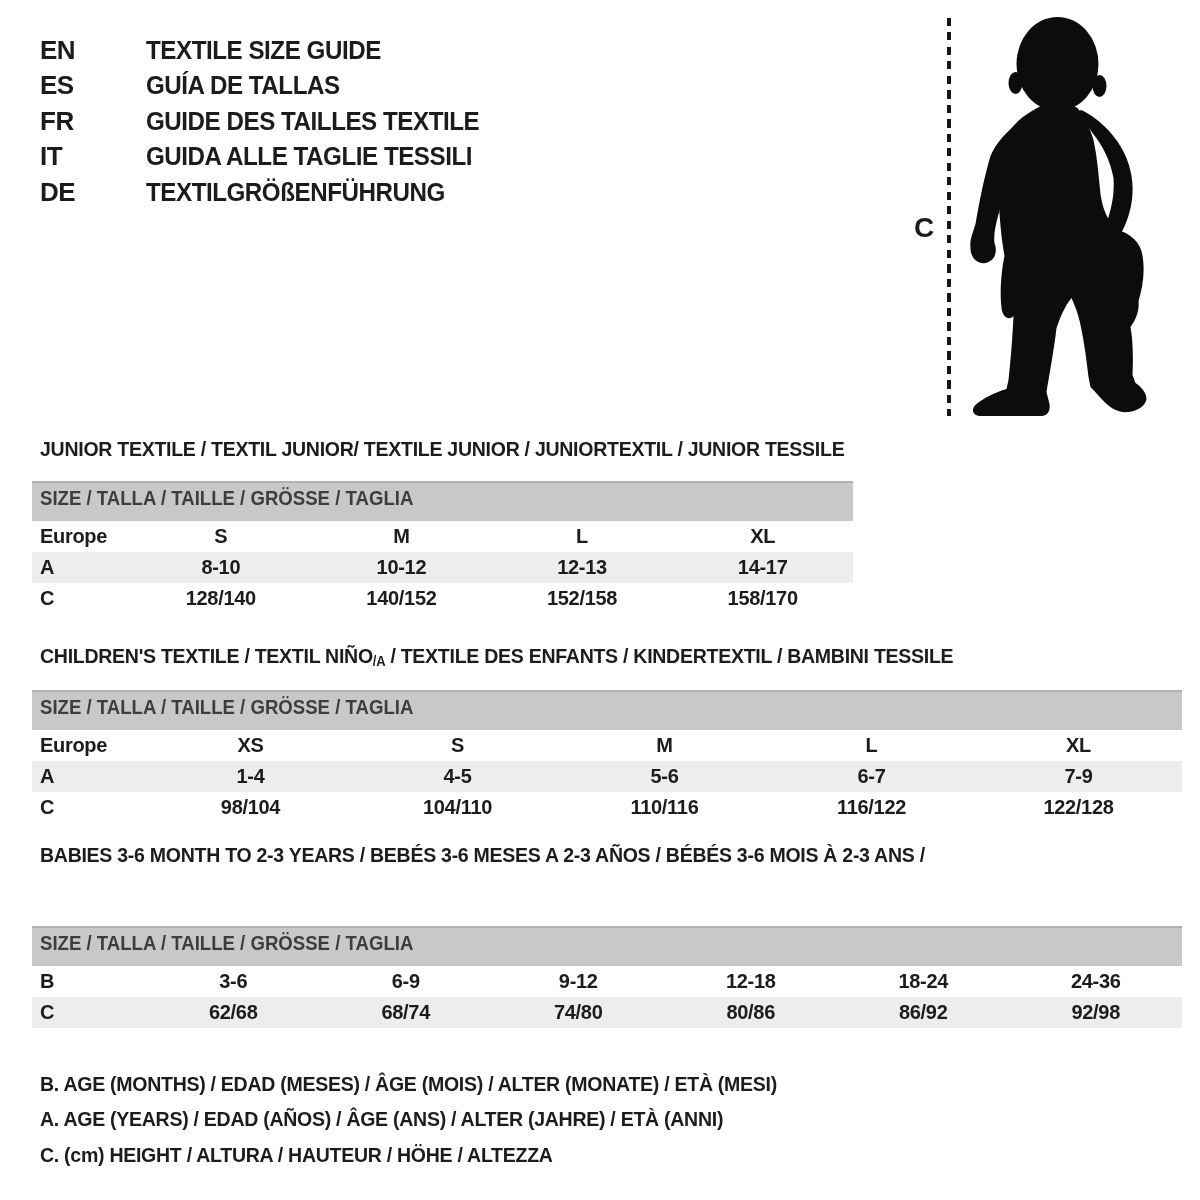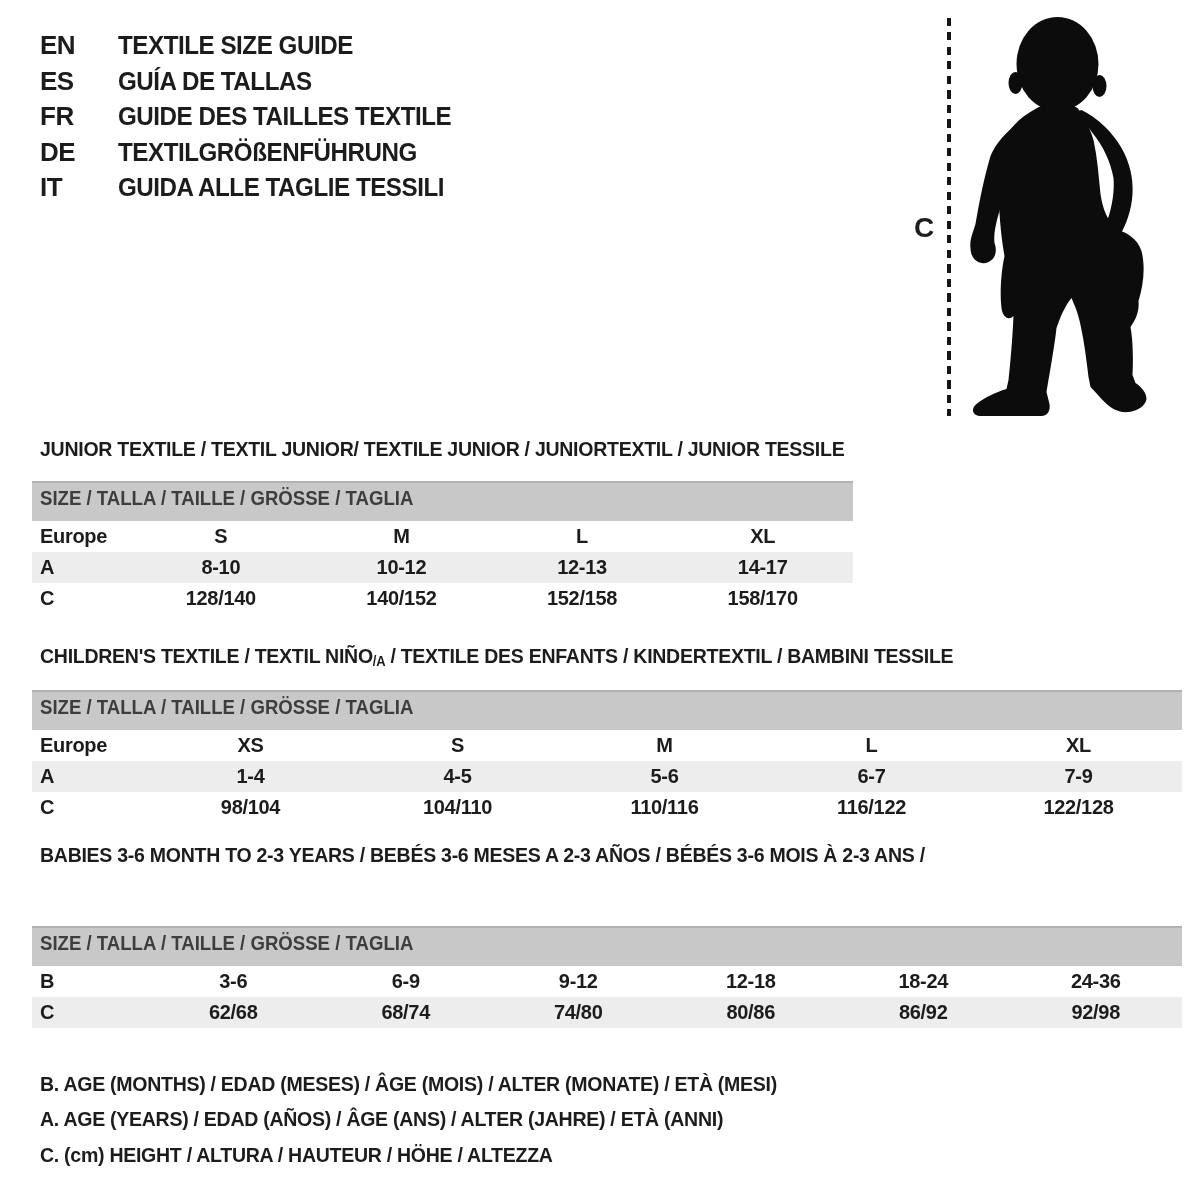--- a/index.html
+++ b/index.html
@@ -7,21 +7,21 @@
     position:relative; width:1200px; height:1200px;
     background:#ffffff; overflow:hidden;
     font-family:"Liberation Sans", sans-serif;
     color:var(--text, #1c1c1c);
   }
   
   .cond { display:inline-block; transform:scaleX(0.93); transform-origin:0 50%; white-space:nowrap; }
 
   
   .lang-block { position:absolute; left:40px; top:30px; }
-  .lang-row { display:flex; height:35.5px; align-items:flex-start; }
+  .lang-row { display:flex; height:35.5px; align-items:flex-end;gap:28px; }
   .lang-code { width:78px; font-size:26px; font-weight:bold; letter-spacing:-0.5px; }
   .lang-title { font-size:26px; font-weight:bold; letter-spacing:-0.5px; }
 
   
   .measure-line {
     position:absolute; left:947px; top:18px; width:4px; height:398px;
     background:repeating-linear-gradient(to bottom, #151515 0px, #151515 8px, transparent 8px, transparent 14.5px);
   }
   .measure-label { position:absolute; left:914px; top:212px; font-size:28px; font-weight:bold; }
   .baby-svg { position:absolute; left:963px; top:8px; }
@@ -62,26 +62,26 @@
     </div>
     <div class="lang-row">
       <span class="lang-code">ES</span>
       <span class="lang-title cond">GUÍA DE TALLAS</span>
     </div>
     <div class="lang-row">
       <span class="lang-code">FR</span>
       <span class="lang-title cond">GUIDE DES TAILLES TEXTILE</span>
     </div>
     <div class="lang-row">
+      <span class="lang-code">IT</span>
+      <span class="lang-title cond">GUIDA ALLE TAGLIE TESSILI</span>
+    </div>
+    <div class="lang-row">
       <span class="lang-code">DE</span>
       <span class="lang-title cond">TEXTILGRÖßENFÜHRUNG</span>
-    </div>
-    <div class="lang-row">
-      <span class="lang-code">IT</span>
-      <span class="lang-title cond">GUIDA ALLE TAGLIE TESSILI</span>
     </div>
   </div>
 
   <div class="measure-line"></div>
   <div class="measure-label">C</div>
   <svg class="baby-svg" width="205" height="412" viewBox="0 0 200 412" xmlns="http://www.w3.org/2000/svg">
     <g fill="#0c0c0c">
 
       <ellipse cx="92" cy="56" rx="41" ry="47"></ellipse>
       <ellipse cx="50" cy="75" rx="7" ry="11"></ellipse>

